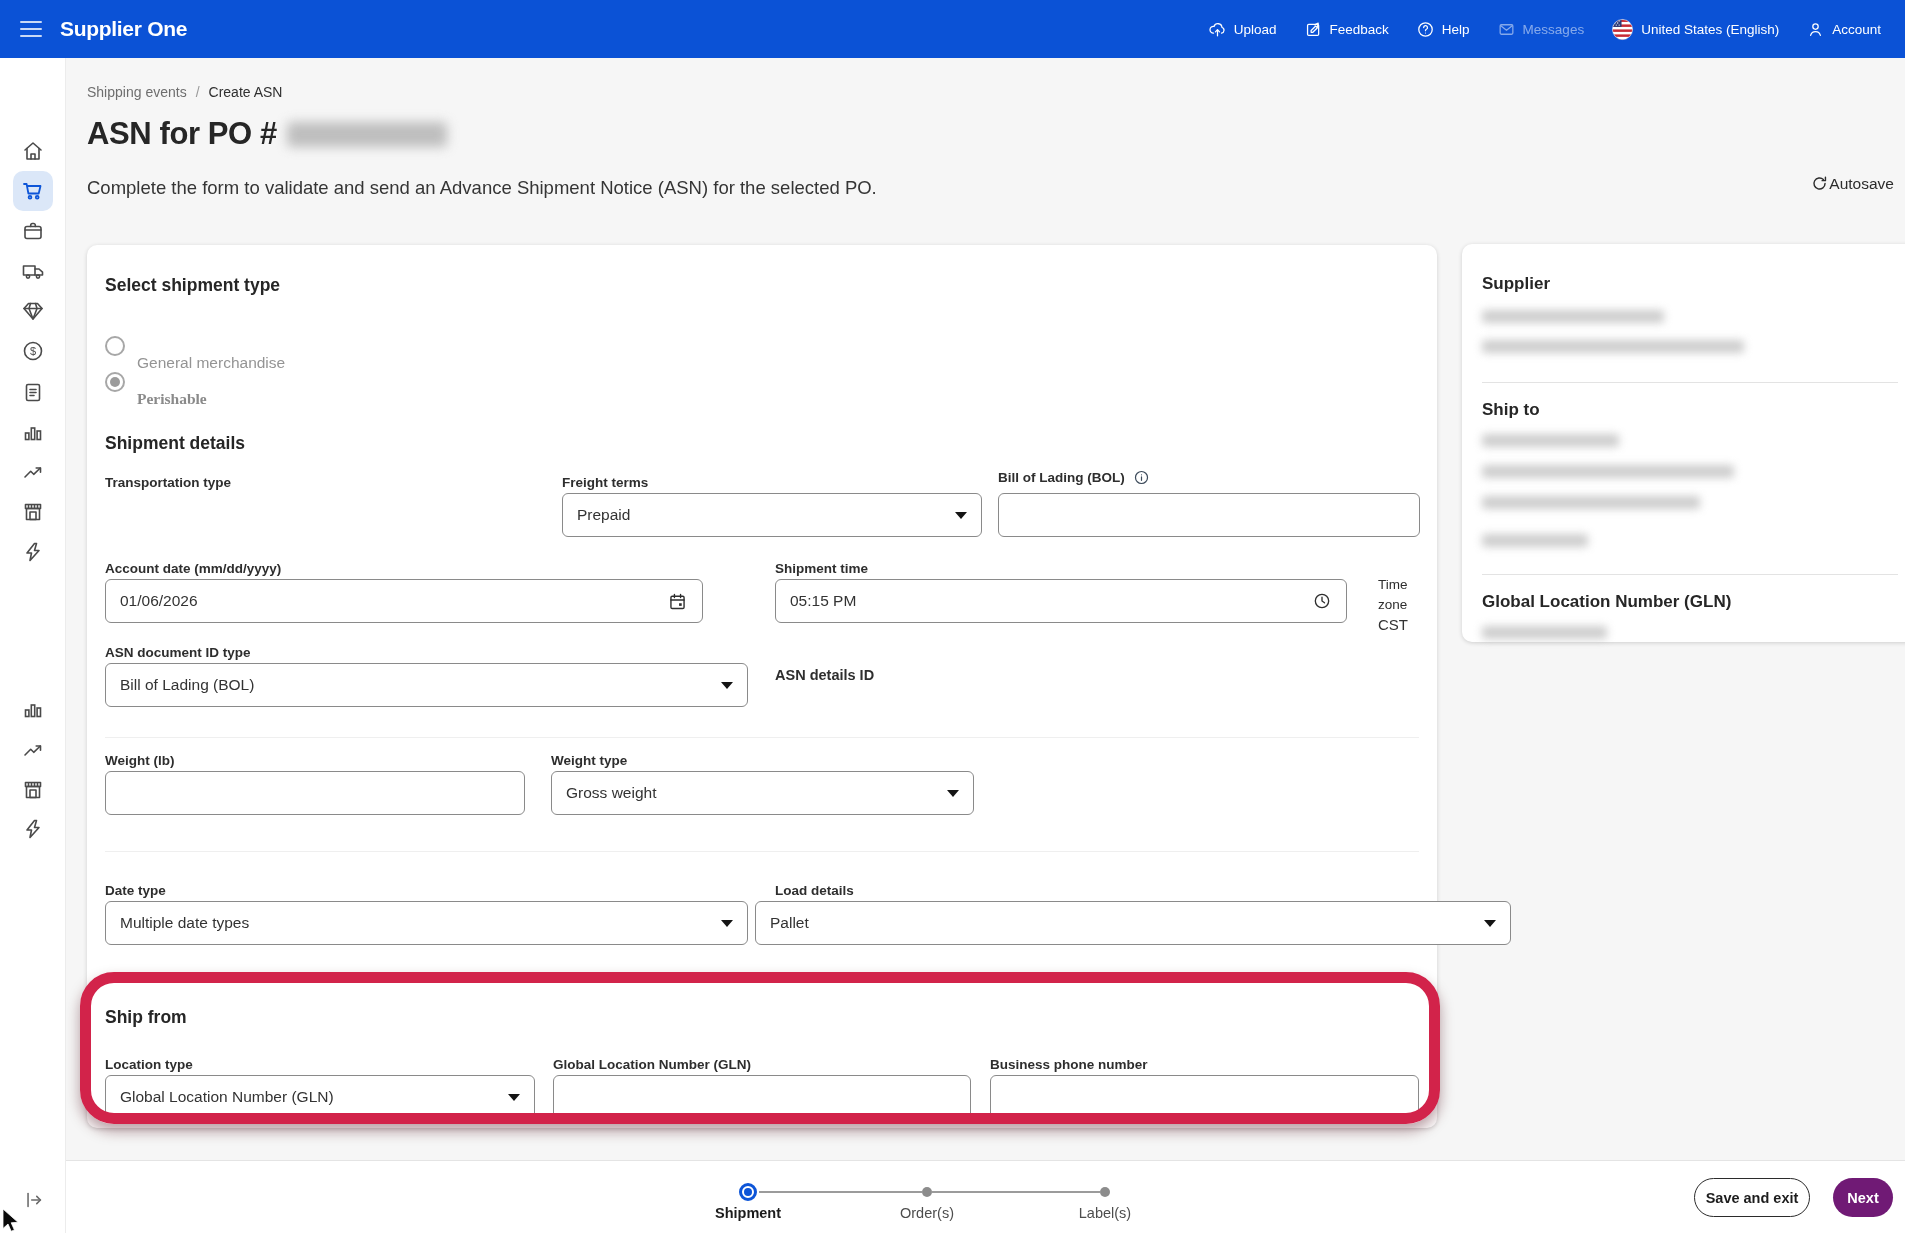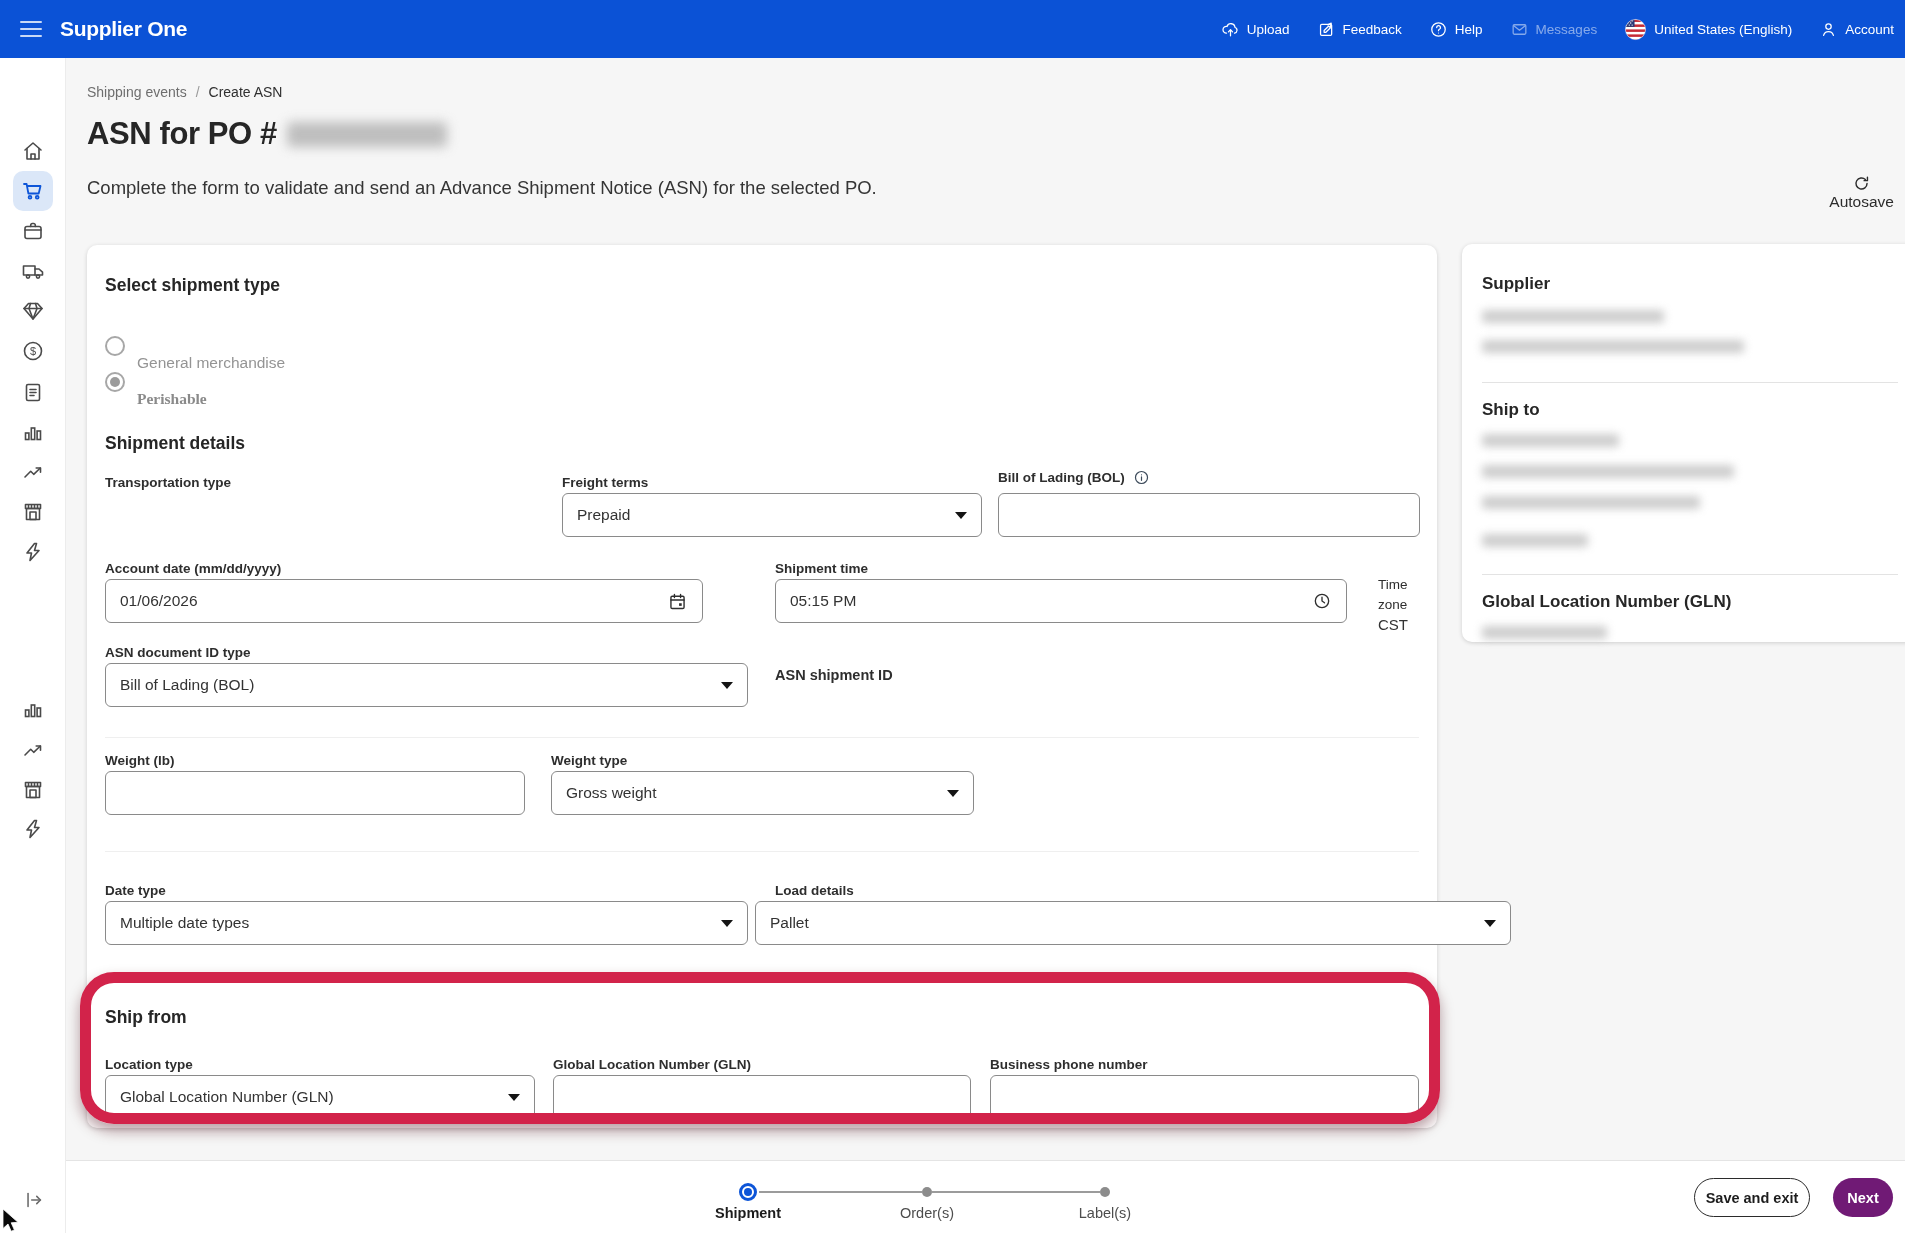--- a/index.html
+++ b/index.html
@@ -6,21 +6,21 @@
   html,body { width:1905px; height:1233px; overflow:hidden; }
   body { font-family:"Liberation Sans", sans-serif; background:#f6f6f6; position:relative; }
 
   
   .header { position:absolute; left:0; top:0; width:1905px; height:58px; background:#0b52d6;
             display:flex; align-items:center; z-index:30; }
   .hamburger { width:22px; height:16px; margin-left:20px; display:flex; flex-direction:column;
                justify-content:space-between; cursor:pointer; }
   .hamburger span { display:block; height:2.4px; background:rgba(255,255,255,.78); border-radius:2px; }
   .brand { color:#fff; font-size:21px; font-weight:800; margin-left:18px; letter-spacing:-.3px; }
-  .hnav { margin-left:auto; display:flex; align-items:center; gap:27px; padding-right:11px; }
+  .hnav { margin-left:auto; display:flex; align-items:center; gap:27px; padding-right:24px; }
   .hitem { display:flex; align-items:center; gap:7px; color:#fff; font-size:13.5px; cursor:pointer; }
   .hitem.disabled { opacity:.5; }
   .hicon { display:flex; align-items:center; }
 
   
   .sidebar { position:absolute; left:0; top:58px; width:66px; height:1175px; background:#fff;
              border-right:1px solid #ececec; z-index:20; }
   .sicon { position:absolute; left:13px; width:40px; height:40px; border-radius:10px;
            display:flex; align-items:center; justify-content:center; cursor:pointer; }
   .sicon.active { background:#dbe7f8; }
@@ -31,21 +31,21 @@
   .breadcrumb { position:absolute; left:87px; top:84px; font-size:14px; display:flex; gap:9px; z-index:5;}
   .bc-parent { color:#6e6e6e; cursor:pointer; }
   .bc-sep { color:#9a9a9a; }
   .bc-current { color:#2f2f2f; }
   .page-title { position:absolute; left:87px; top:116px; font-size:31px; font-weight:800; color:#262626;
                 letter-spacing:-.4px; display:flex; align-items:center; z-index:5;}
   .title-redaction { display:inline-block; width:160px; height:25px; margin-left:10px; background:#b0b0b0;
                      border-radius:4px; filter:blur(6px); opacity:.8; }
   .page-subtitle { position:absolute; left:87px; top:177px; font-size:18.5px; color:#353535; z-index:5;}
   .autosave { position:absolute; right:11px; top:174px; display:flex; align-items:center; 
-              font-size:15.5px; color:#2c2c2c; cursor:pointer; z-index:5;flex-direction:column;}
+              font-size:15.5px; color:#2c2c2c; cursor:pointer; z-index:5;}
 
   
   .card { position:absolute; background:#fff; border-radius:10px; box-shadow:0 1px 4px rgba(0,0,0,.16); }
   .main-card { left:87px; top:245px; width:1350px; height:883px; }
   .side-card { left:1462px; top:244px; width:456px; height:398px; }
 
   .sec-heading { position:absolute; font-size:17.5px; font-weight:700; color:#262626; }
   .lbl { position:absolute; font-size:13.5px; font-weight:700; color:#2e2e2e; white-space:nowrap; }
   .lbl-row { position:absolute; display:flex; align-items:center; gap:8px; }
 
@@ -423,21 +423,21 @@
   <div class="tz-block" style="top:330px">
     <div style="font-weight:400">Time zone</div>
     <div class="tz-val">CST</div>
   </div>
 
   <div class="lbl" style="left:18px;top:400px">ASN document ID type</div>
   <div class="box select" style="left:18px;top:418px;width:643px">
     <span>Bill of Lading (BOL)</span>
     <span class="caret"></span>
   </div>
-  <div class="lbl" style="left:688px;top:422px;font-size:14.5px">ASN shipment ID</div>
+  <div class="lbl" style="left:688px;top:422px;font-size:14.5px">ASN details ID</div>
 
   <div class="divider" style="top:492px"></div>
 
   <div class="lbl" style="left:18px;top:508px">Weight (lb)</div>
   <div class="box" style="left:18px;top:526px;width:420px">
     <input value="" style="">
   </div>
 
   <div class="lbl" style="left:464px;top:508px">Weight type</div>
   <div class="box select" style="left:464px;top:526px;width:423px">

